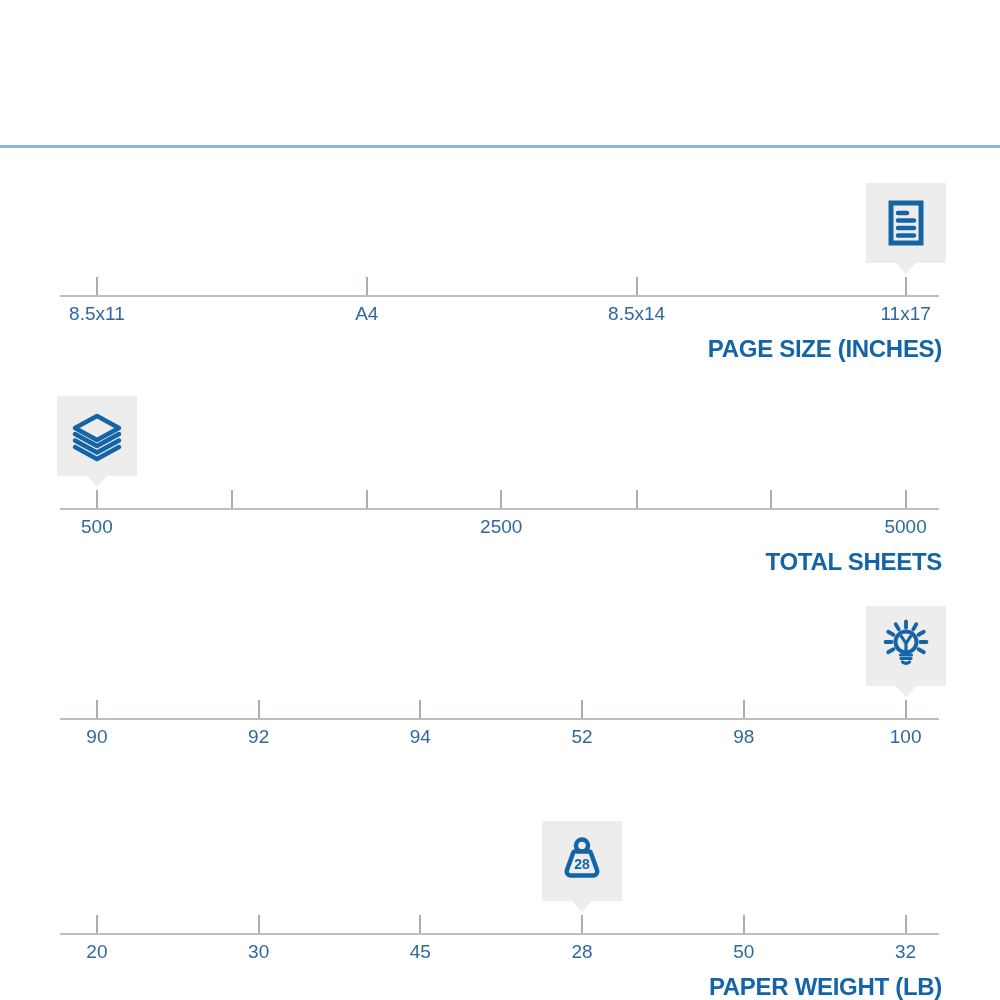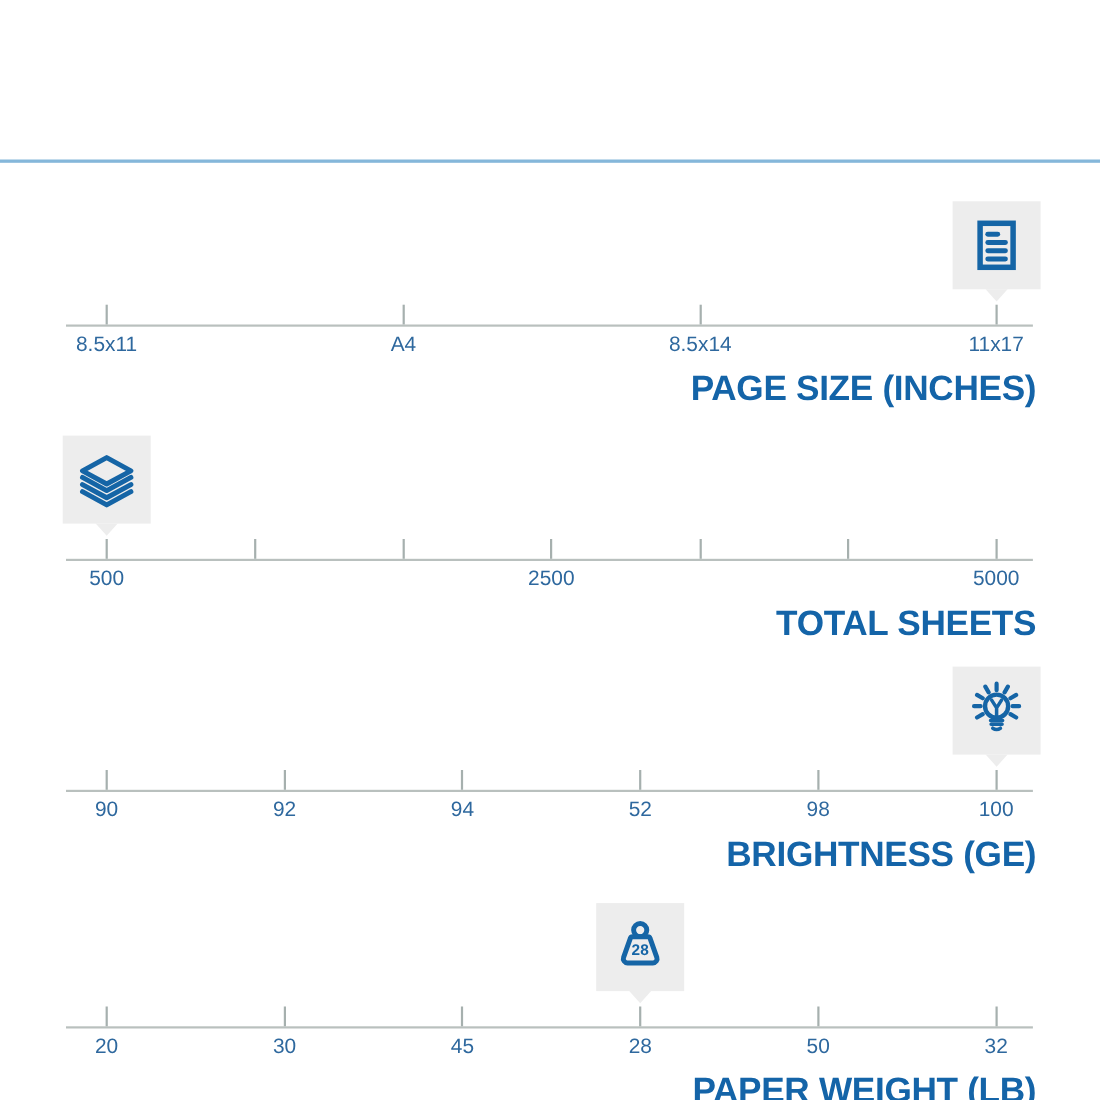--- a/index.html
+++ b/index.html
@@ -21,21 +21,21 @@
     background:var(--banner-blue);border-bottom:2px solid var(--banner-edge);
     display:flex;align-items:center;justify-content:center;}
   .banner-strip{position:absolute;top:145px;left:0;width:1000px;height:3px;background:var(--banner-strip);}
   .banner h1{margin:0;margin-top:-8px;color:#ffffff;font-size:60px;font-weight:bold;letter-spacing:0.5px;}
 
   .scale{position:absolute;left:60px;width:879px;height:90px;}
   .axis{position:absolute;top:0;left:0;width:100%;height:2px;background:var(--axis-gray);}
   .tick{position:absolute;top:-18px;width:2px;height:18px;margin-left:-1px;background:var(--tick-gray);}
   .tick-label{position:absolute;top:8px;transform:translateX(-50%);
     font-size:19px;color:var(--label-blue);white-space:nowrap;}
-  .scale-title{position:absolute;top:40px;right:-3px;font-size:32px;font-weight:bold;
+  .scale-title{position:absolute;top:40px;right:-3px;font-size:24px;font-weight:bold;
     letter-spacing:-0.3px;color:var(--title-blue);white-space:nowrap;}
 
   .marker{position:absolute;top:-112px;width:80px;height:91px;transform:translateX(-50%);}
   .marker-box{width:80px;height:80px;background:var(--marker-gray);
     display:flex;align-items:center;justify-content:center;}
   .marker-tail{width:0;height:0;margin:0 auto;
     border-left:10px solid transparent;border-right:10px solid transparent;
     border-top:11px solid var(--marker-gray);}
 
   .icon-stroke{stroke:var(--icon-blue);fill:none;}
@@ -108,21 +108,20 @@
     <div class="tick" style="left:41.0%"></div>
     <div class="tick" style="left:59.4%"></div>
     <div class="tick" style="left:77.8%"></div>
     <div class="tick" style="left:96.2%"></div>
     <div class="tick-label" style="left:4.2%">90</div>
     <div class="tick-label" style="left:22.6%">92</div>
     <div class="tick-label" style="left:41.0%">94</div>
     <div class="tick-label" style="left:59.4%">52</div>
     <div class="tick-label" style="left:77.8%">98</div>
     <div class="tick-label" style="left:96.2%">100</div>
-    <div class="scale-title">BRIGHTNESS (GE)</div>
     <div class="marker" style="left:96.2%">
       <div class="marker-box">
         <svg width="54" height="54" viewBox="0 0 54 54">
           <circle class="icon-stroke" cx="27" cy="23" r="10.5" stroke-width="4"></circle>
           <path class="icon-stroke" d="M22.5 17.5 L27 24.5 M31.5 17.5 L27 24.5 M27 24.5 L27 31.5" stroke-width="3.2" stroke-linecap="round"></path>
           <path class="icon-stroke" d="M21.5 36 H32.5 M22 39.5 H32 M23.5 43 Q27 45.5 30.5 43" stroke-width="3.2" stroke-linecap="round"></path>
           <path class="icon-stroke" stroke-width="3.8" stroke-linecap="round" d="
             M41.5 23 L47.5 23
             M39.6 15.75 L44.8 12.75
             M34.25 10.4 L37.25 5.2

